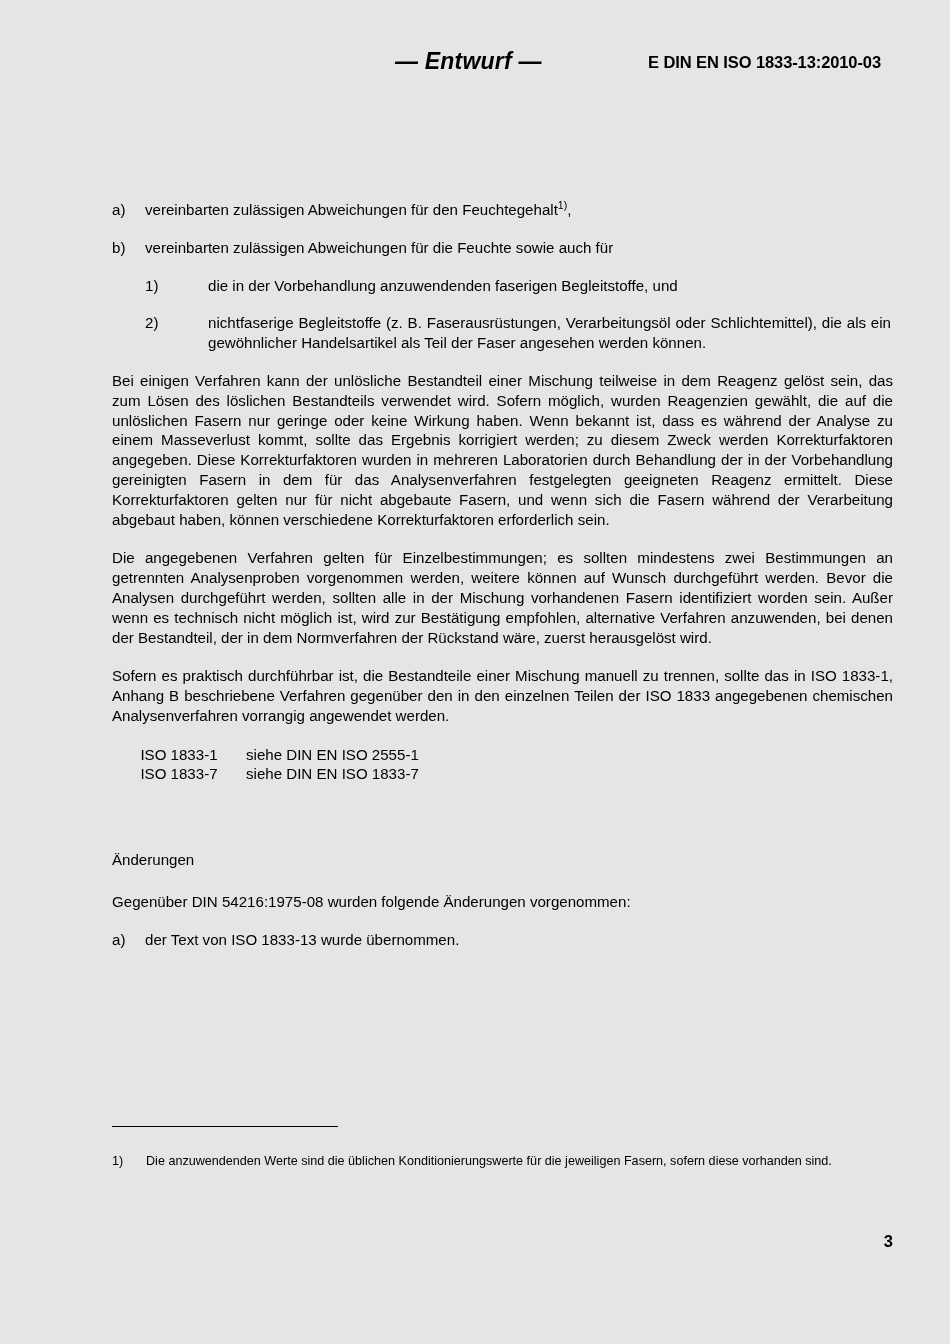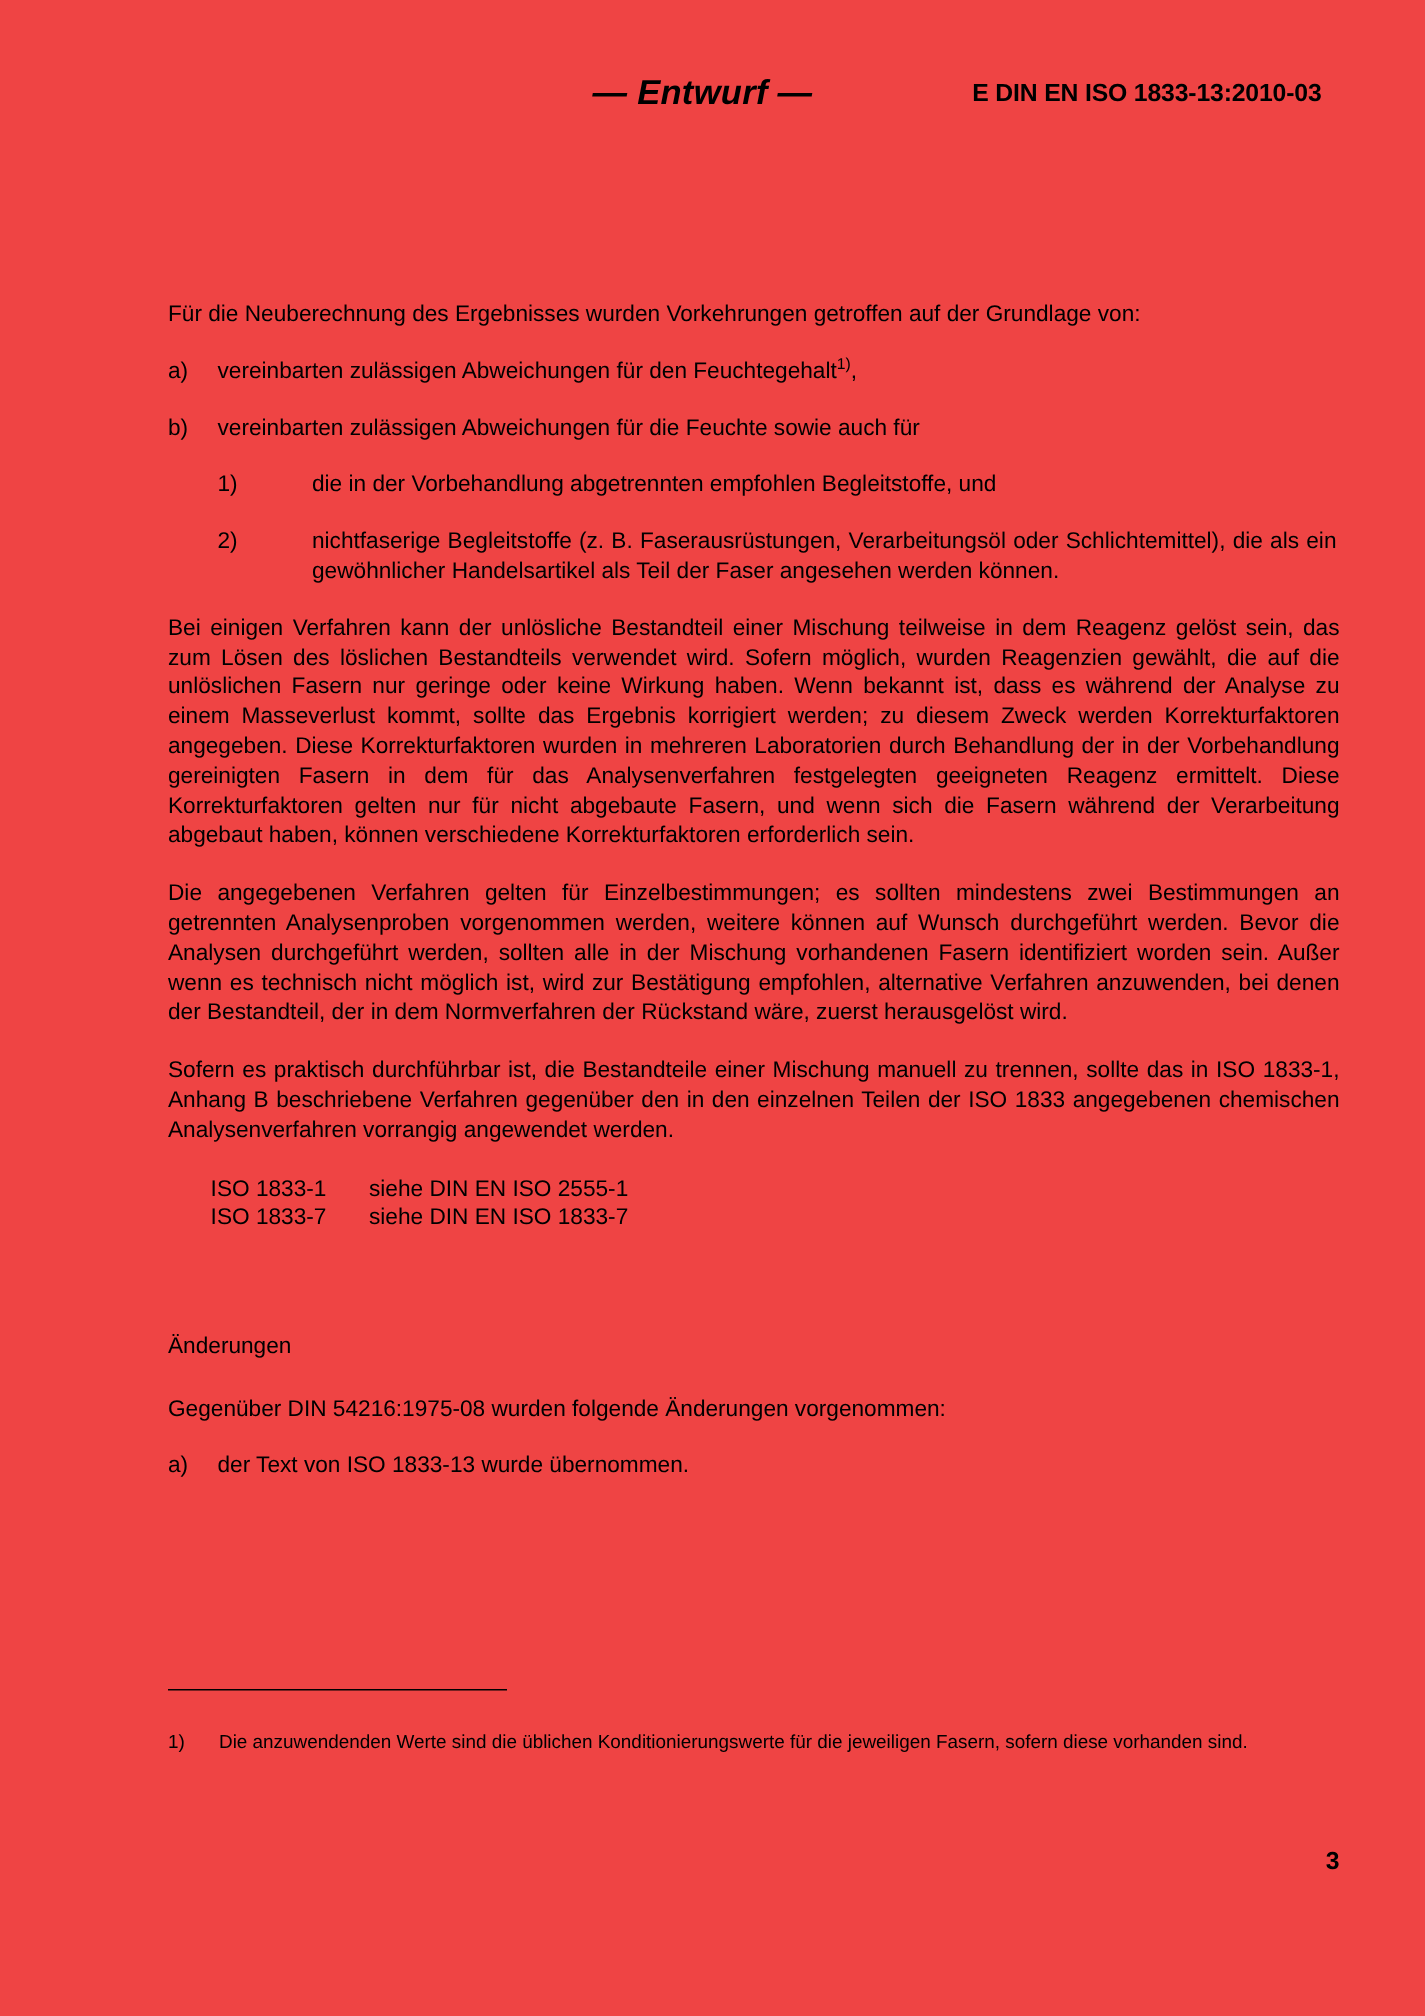--- a/index.html
+++ b/index.html
@@ -11,21 +11,21 @@
 
   body {
     font-family: "Liberation Sans", sans-serif;
     color: #000000;
   }
 
   .page {
     position: relative;
     width: 950px;
     height: 1344px;
-    background: #ef4444;
+    background: #e5e5e5;
     overflow: hidden;
     box-sizing: border-box;
   }
 
   
   .page-header {
     position: absolute;
     top: 48px;
     left: 112px;
     width: 781px;
@@ -211,36 +211,35 @@
 
 <div class="page">
 
   <div class="page-header">
     <span class="header-entwurf">— Entwurf —</span>
     <span class="header-standard-no">E DIN EN ISO 1833-13:2010-03</span>
   </div>
 
   <div class="content">
 
-    <p class="lead">Für die Neuberechnung des Ergebnisses wurden Vorkehrungen getroffen auf der Grundlage von:</p>
 
     <div class="list-item level-1 nojustify">
       <span class="marker">a)</span>
       <span class="item-text"><span>vereinbarten zulässigen Abweichungen für den Feuchtegehalt</span><sup class="fn-ref">1)</sup><span>,</span></span>
     </div>
 
     <div class="list-item level-1 nojustify">
       <span class="marker">b)</span>
       <span class="item-text">vereinbarten zulässigen Abweichungen für die Feuchte sowie auch für</span>
     </div>
 
     <div class="sublist">
       <div class="list-item level-2 nojustify">
         <span class="marker">1)</span>
-        <span class="item-text">die in der Vorbehandlung abgetrennten empfohlen Begleitstoffe, und</span>
+        <span class="item-text">die in der Vorbehandlung anzuwendenden faserigen Begleitstoffe, und</span>
       </div>
 
       <div class="list-item level-2">
         <span class="marker">2)</span>
         <span class="item-text">nichtfaserige Begleitstoffe (z. B. Faserausrüstungen, Verarbeitungsöl oder Schlichtemittel), die als ein gewöhnlicher Handelsartikel als Teil der Faser angesehen werden können.</span>
       </div>
     </div>
 
     <p class="para" style="margin-top:6px;">Bei einigen Verfahren kann der unlösliche Bestandteil einer Mischung teilweise in dem Reagenz gelöst sein, das zum Lösen des löslichen Bestandteils verwendet wird. Sofern möglich, wurden Reagenzien gewählt, die auf die unlöslichen Fasern nur geringe oder keine Wirkung haben. Wenn bekannt ist, dass es während der Analyse zu einem Masseverlust kommt, sollte das Ergebnis korrigiert werden; zu diesem Zweck werden Korrekturfaktoren angegeben. Diese Korrekturfaktoren wurden in mehreren Laboratorien durch Behandlung der in der Vorbehandlung gereinigten Fasern in dem für das Analysenverfahren festgelegten geeigneten Reagenz ermittelt. Diese Korrekturfaktoren gelten nur für nicht abgebaute Fasern, und wenn sich die Fasern während der Verarbeitung abgebaut haben, können verschiedene Korrekturfaktoren erforderlich sein.</p>
 

